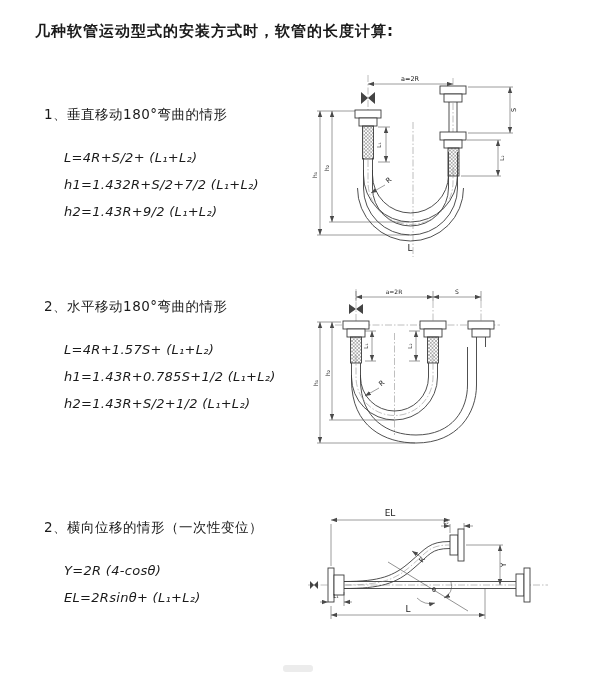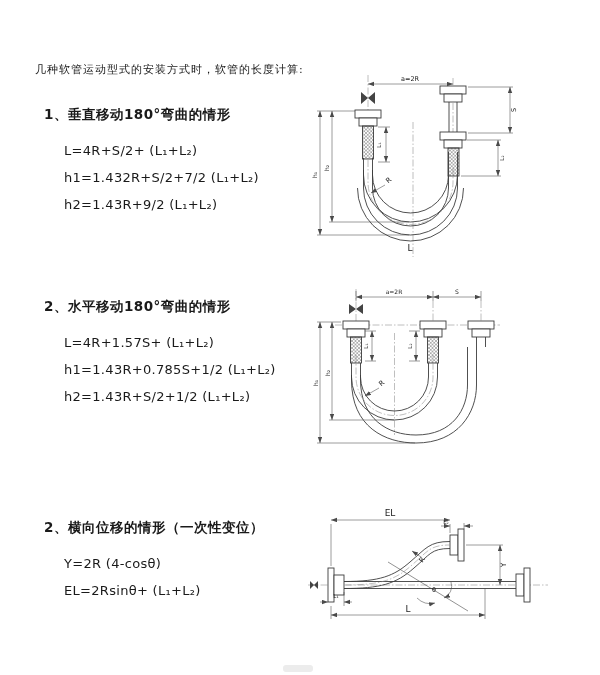--- a/index.html
+++ b/index.html
@@ -1,21 +1,21 @@
 <!DOCTYPE html>
 <html><head>
 <meta charset="utf-8">
 <style>
   html,body{margin:0;padding:0;background:#fff;}
   .page{position:relative;width:600px;height:675px;background:#ffffff;overflow:hidden;
         font-family:"DejaVu Sans","Liberation Sans",sans-serif;color:#1a1a1a;}
-  .title{position:absolute;left:35px;top:22px;font-size:11px;font-weight:normal;letter-spacing:1px;margin-top:40px;}
+  .title{position:absolute;left:35px;top:22px;font-size:15px;font-weight:bold;letter-spacing:1px;}
   .sec{position:absolute;left:44px;width:270px;}
-  .sec-h{font-size:13.5px;font-weight:bold;letter-spacing:0.5px;}
-  .formulas{padding-left:20px;margin-top:13px;}
+  .sec-h{font-size:13.5px;font-weight:normal;letter-spacing:0.5px;}
+  .formulas{padding-left:20px;margin-top:20px;font-style:italic;}
   .formula{font-size:13px;line-height:27px;letter-spacing:0.3px;white-space:nowrap;}
   .diagram{position:absolute;}
   
   .obj path{fill:none;stroke:#3c3c3c;stroke-width:0.9;}
   .obj rect{fill:#ffffff;stroke:#3c3c3c;stroke-width:0.9;}
   .obj rect.braid{fill:url(#hb1);}
   .obj .solid{fill:#444;stroke:none;}
   .cl path{fill:none;stroke:#8a8a8a;stroke-width:0.55;stroke-dasharray:7 2 1.5 2;}
   .dim path{fill:none;stroke:#4a4a4a;stroke-width:0.55;}
   .thin path{fill:none;stroke:#4a4a4a;stroke-width:0.6;}

